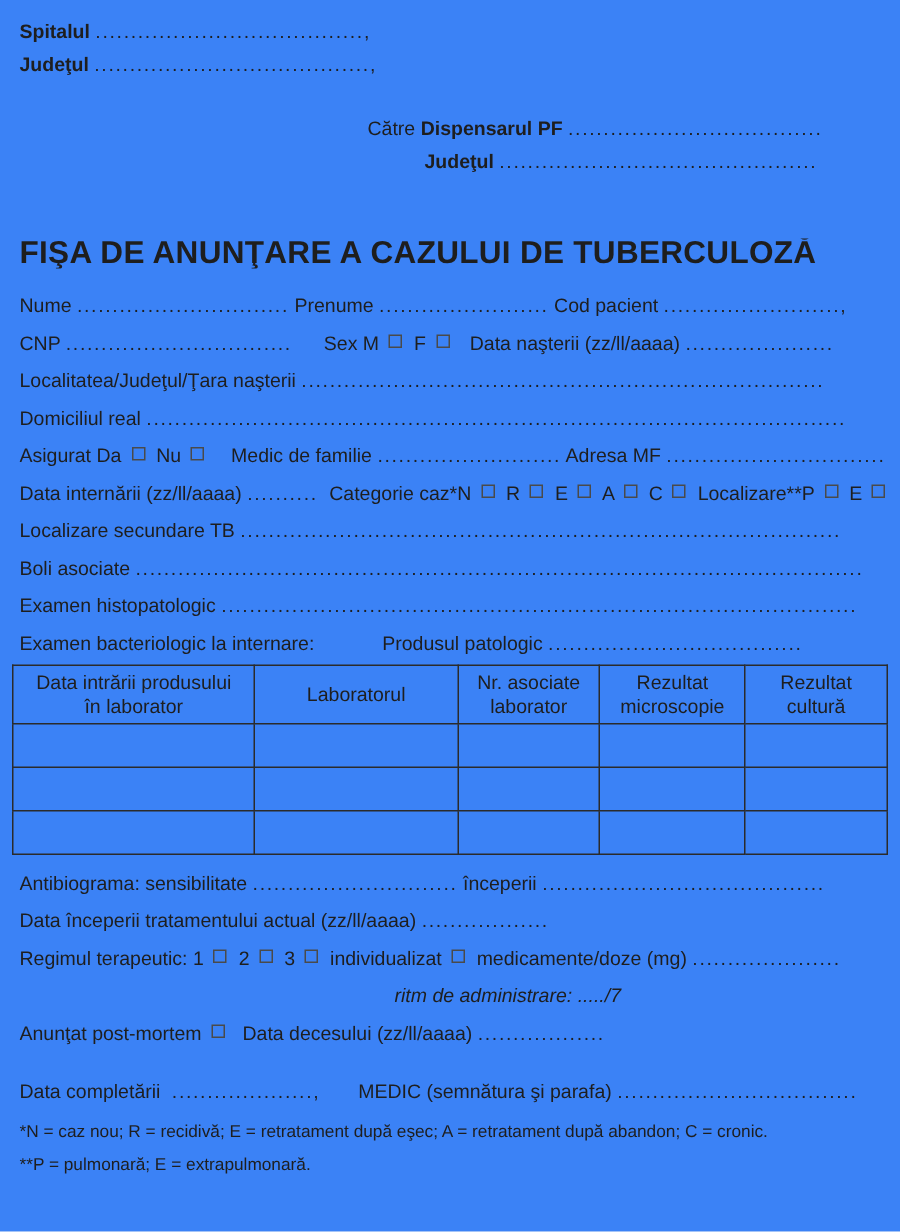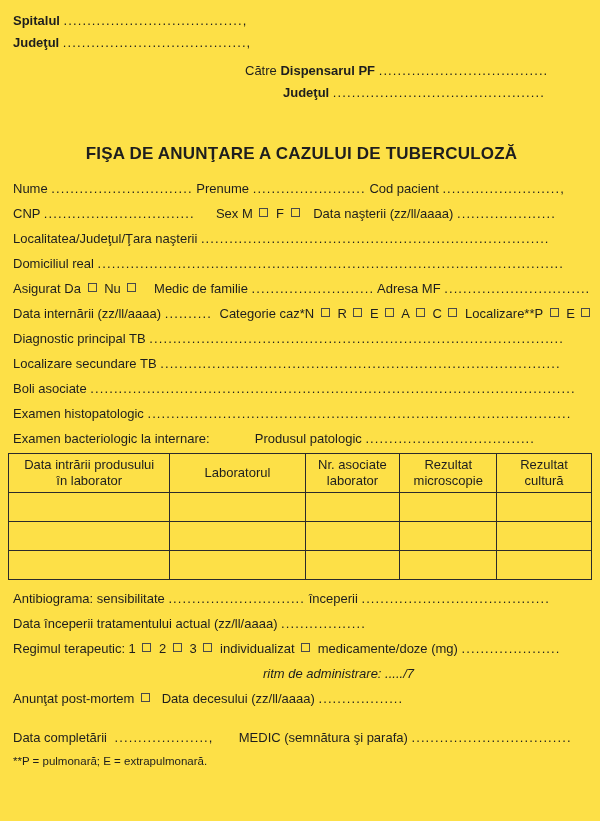--- a/index.html
+++ b/index.html
@@ -1,37 +1,37 @@
 <!DOCTYPE html>
 <html><head>
 <meta charset="utf-8">
 <style>
   html,body{margin:0;padding:0;background:#f7f7f7;}
   .page{
     position:relative;
     width:600px;height:821px;
-    background:#fde047;
+    background:#3b82f6;
     color:#1e1e1e;
     font-family:"Liberation Sans", sans-serif;
     font-size:13px;
     box-sizing:border-box;
     padding:10px 10px 0 13px;
     overflow:hidden;
   }
   .hline{height:22px;line-height:22px;white-space:nowrap;overflow:hidden;}
   .line{height:25px;line-height:25px;white-space:nowrap;overflow:hidden;}
   .b{font-weight:bold;}
   .dots{letter-spacing:1.1px;}
   .cb{
     display:inline-block;width:7px;height:7px;
     border:1px solid #4a4a4a;background:transparent;
     margin:0 4px 0 3px;vertical-align:1px;
   }
   .title{
-    text-align:center;font-weight:bold;font-size:17px;
+    text-align:left;font-weight:bold;font-size:21px;
     letter-spacing:.2px;margin:40px 0 12px 0;height:20px;line-height:20px;
     white-space:nowrap;overflow:hidden;
   }
   .indent-catre{margin-left:232px;}
   .indent-judet2{margin-left:270px;}
   .indent-ritm{margin-left:250px;font-style:italic;}
   .gap-sm{display:inline-block;width:14px;}
   .gap-md{display:inline-block;width:38px;}
   .gap-medic{display:inline-block;width:18px;}
   table.lab{
@@ -59,21 +59,21 @@
 <div class="page">
 
   <div class="hline">
     <span class="b">Spitalul</span>
     <span class="dots">......................................,</span>
   </div>
   <div class="hline">
     <span class="b">Judeţul</span>
     <span class="dots">.......................................,</span>
   </div>
-  <div class="hline indent-catre" style="margin-top:6px;">
+  <div class="hline indent-catre" style="margin-top:21px;">
     <span>Către</span>
     <span class="b">Dispensarul PF</span>
     <span class="dots">....................................</span>
   </div>
   <div class="hline indent-judet2">
     <span class="b">Judeţul</span>
     <span class="dots">.............................................</span>
   </div>
 
   <div class="title">FIŞA DE ANUNŢARE A CAZULUI DE TUBERCULOZĂ</div>
@@ -133,24 +133,20 @@
     <span>A</span>
     <span class="cb"></span>
     <span>C</span>
     <span class="cb"></span>
     <span>Localizare**P</span>
     <span class="cb"></span>
     <span>E</span>
     <span class="cb"></span>
   </div>
 
-  <div class="line">
-    <span>Diagnostic principal TB</span>
-    <span class="dots">........................................................................................</span>
-  </div>
 
   <div class="line">
     <span>Localizare secundare TB</span>
     <span class="dots">.....................................................................................</span>
   </div>
 
   <div class="line">
     <span>Boli asociate</span>
     <span class="dots">.......................................................................................................</span>
   </div>
@@ -263,15 +259,16 @@
   <div class="spacer"></div>
 
   <div class="line">
     <span>Data completării</span>
     <span class="dots" style="margin-left:4px;">....................,</span>
     <span class="gap-medic"></span>
     <span>MEDIC (semnătura şi parafa)</span>
     <span class="dots">..................................</span>
   </div>
 
+  <div class="note" style="margin-top:4px;">*N = caz nou; R = recidivă; E = retratament după eşec; A = retratament după abandon; C = cronic.</div>
   <div class="note">**P = pulmonară; E = extrapulmonară.</div>
 
 </div>
 
 </body></html>

